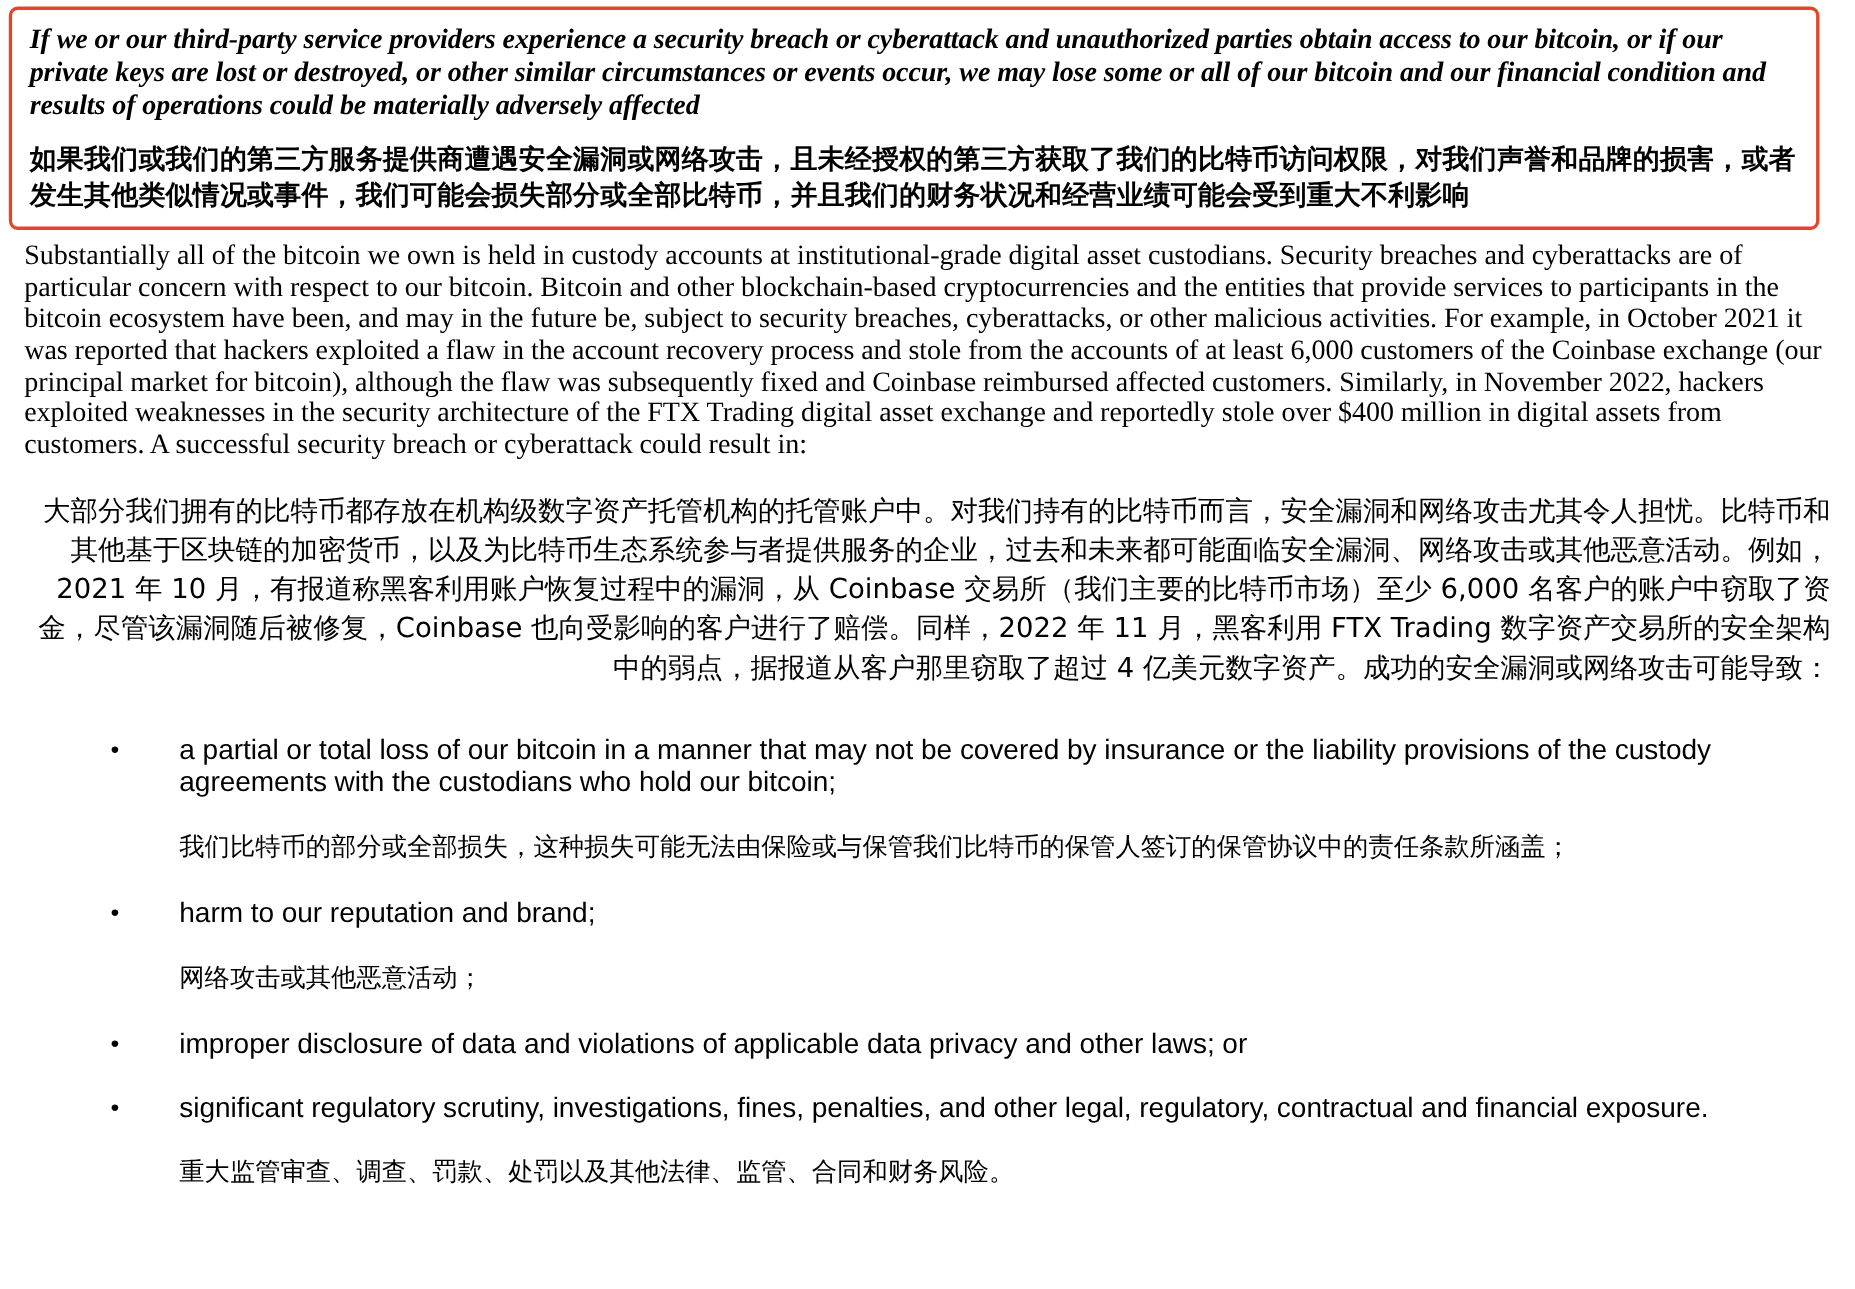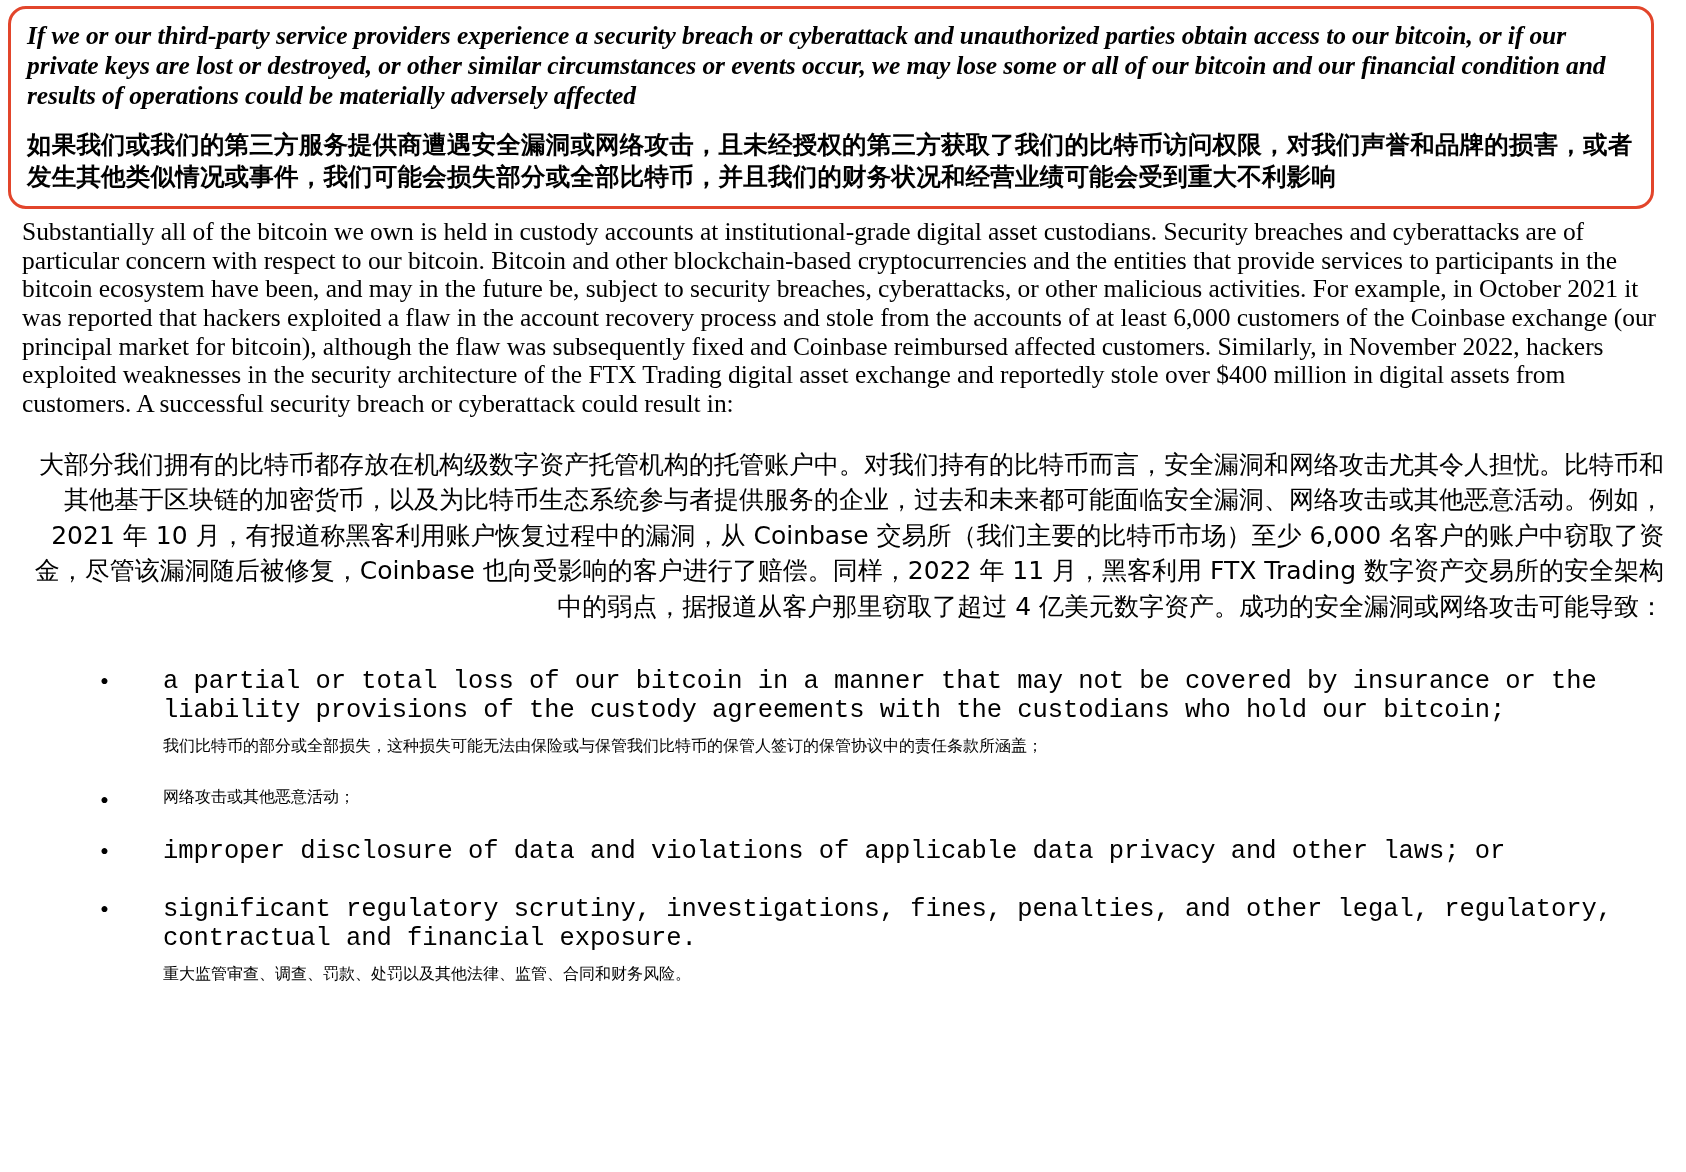--- a/index.html
+++ b/index.html
@@ -18,21 +18,21 @@
   }
 
   
   .callout {
     position: absolute;
     left: 8px;
     top: 6px;
     width: 1646px;
     box-sizing: border-box;
     border: 3px solid #e2452b;
-    border-radius: 18px;
+    border-radius: 8px;
     padding: 12px 14px 14px 16px;
     background: #ffffff;
   }
   .callout-en {
     font-family: "Liberation Serif", "DejaVu Serif", serif;
     font-weight: bold;
     font-style: italic;
     font-size: 25.5px;
     line-height: 1.18;
     letter-spacing: -0.1px;
@@ -91,30 +91,30 @@
 
   .bullet-dot {
     position: absolute;
     left: 78px;
     top: 0;
     font-family: "Liberation Serif", "DejaVu Serif", serif;
     font-size: 25.5px;
     line-height: 1.13;
   }
   .li-en {
-    font-family: Liberation Mono, monospace;
+    font-family: Liberation Sans, sans-serif;
     font-size: 25.5px;
     line-height: 1.13;
     letter-spacing: -0.05px;
   }
   .li-zh {
     font-family: "DejaVu Sans", "Liberation Sans", sans-serif;
-    font-size: 16px;
+    font-size: 23px;
     line-height: 1.3;
-    margin-top: 10px;
+    margin-top: 30px;
     letter-spacing: 0px;
   }
 </style>
 </head>
 <body>
 
 <div class="callout">
   <p class="callout-en">If we or our third-party service providers experience a security breach or cyberattack and unauthorized parties obtain access to our bitcoin, or if our private keys are lost or destroyed, or other similar circumstances or events occur, we may lose some or all of our bitcoin and our financial condition and results of operations could be materially adversely affected</p>
   <p class="callout-zh">如果我们或我们的第三方服务提供商遭遇安全漏洞或网络攻击，且未经授权的第三方获取了我们的比特币访问权限，对我们声誉和品牌的损害，或者发生其他类似情况或事件，我们可能会损失部分或全部比特币，并且我们的财务状况和经营业绩可能会受到重大不利影响</p>
 </div>
@@ -128,20 +128,21 @@
   <ul class="bullets">
 
     <li>
       <span class="bullet-dot">•</span>
       <div class="li-en">a partial or total loss of our bitcoin in a manner that may not be covered by insurance or the liability provisions of the custody agreements with the custodians who hold our bitcoin;</div>
       <div class="li-zh">我们比特币的部分或全部损失，这种损失可能无法由保险或与保管我们比特币的保管人签订的保管协议中的责任条款所涵盖；</div>
     </li>
 
     <li>
       <span class="bullet-dot">•</span>
+      <div class="li-en">harm to our reputation and brand;</div>
       <div class="li-zh">网络攻击或其他恶意活动；</div>
     </li>
 
     <li>
       <span class="bullet-dot">•</span>
       <div class="li-en">improper disclosure of data and violations of applicable data privacy and other laws; or</div>
     </li>
 
     <li>
       <span class="bullet-dot">•</span>

